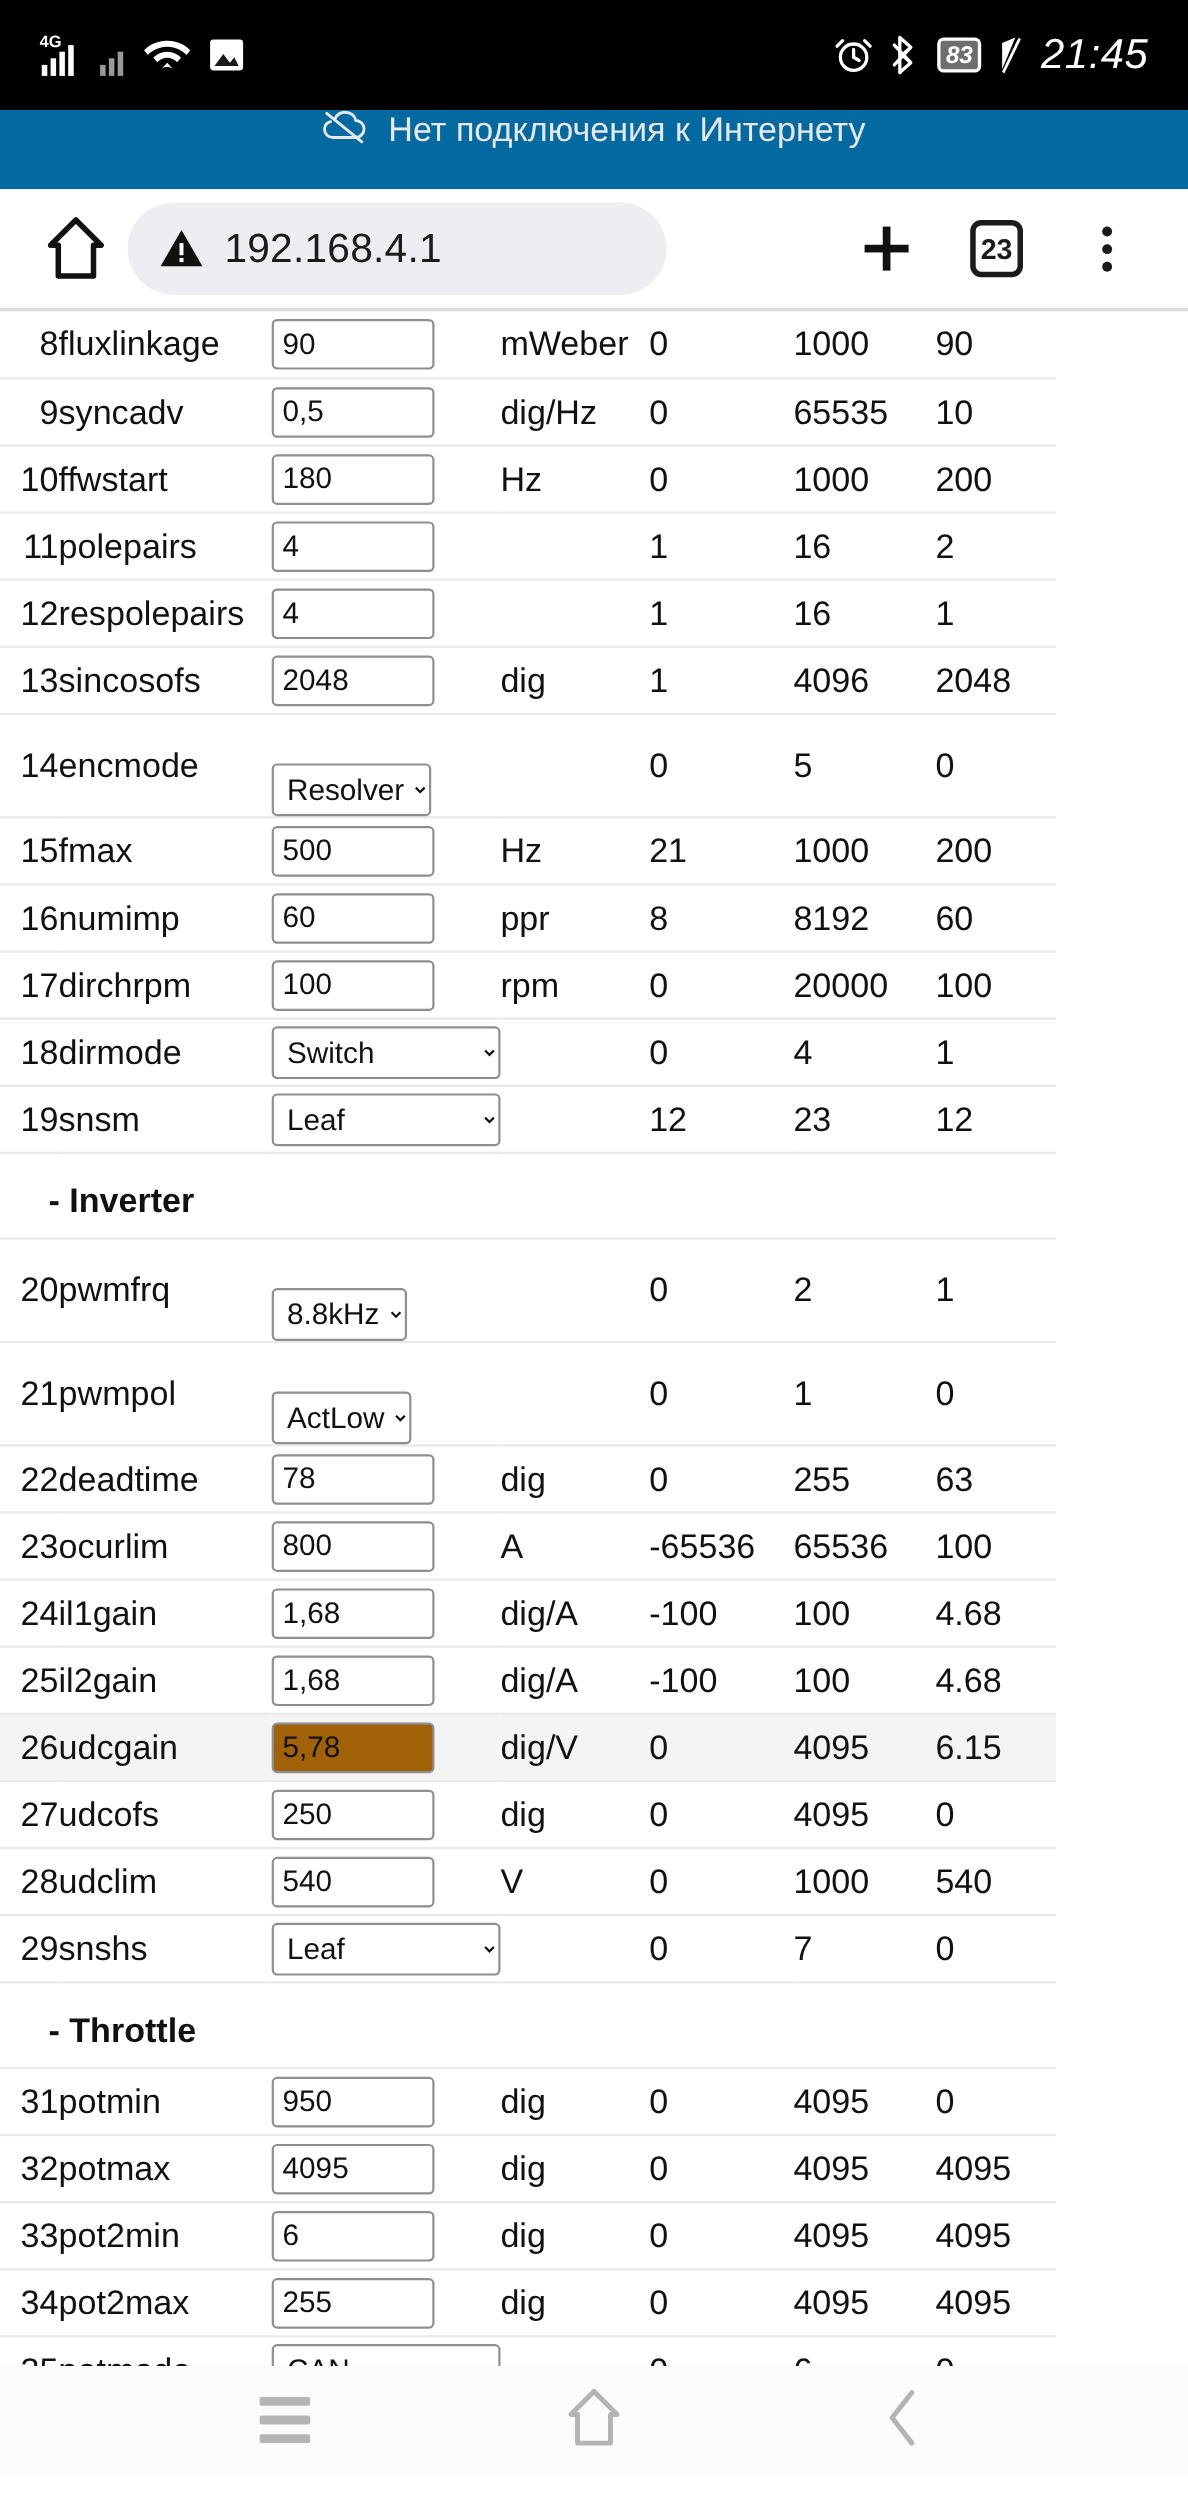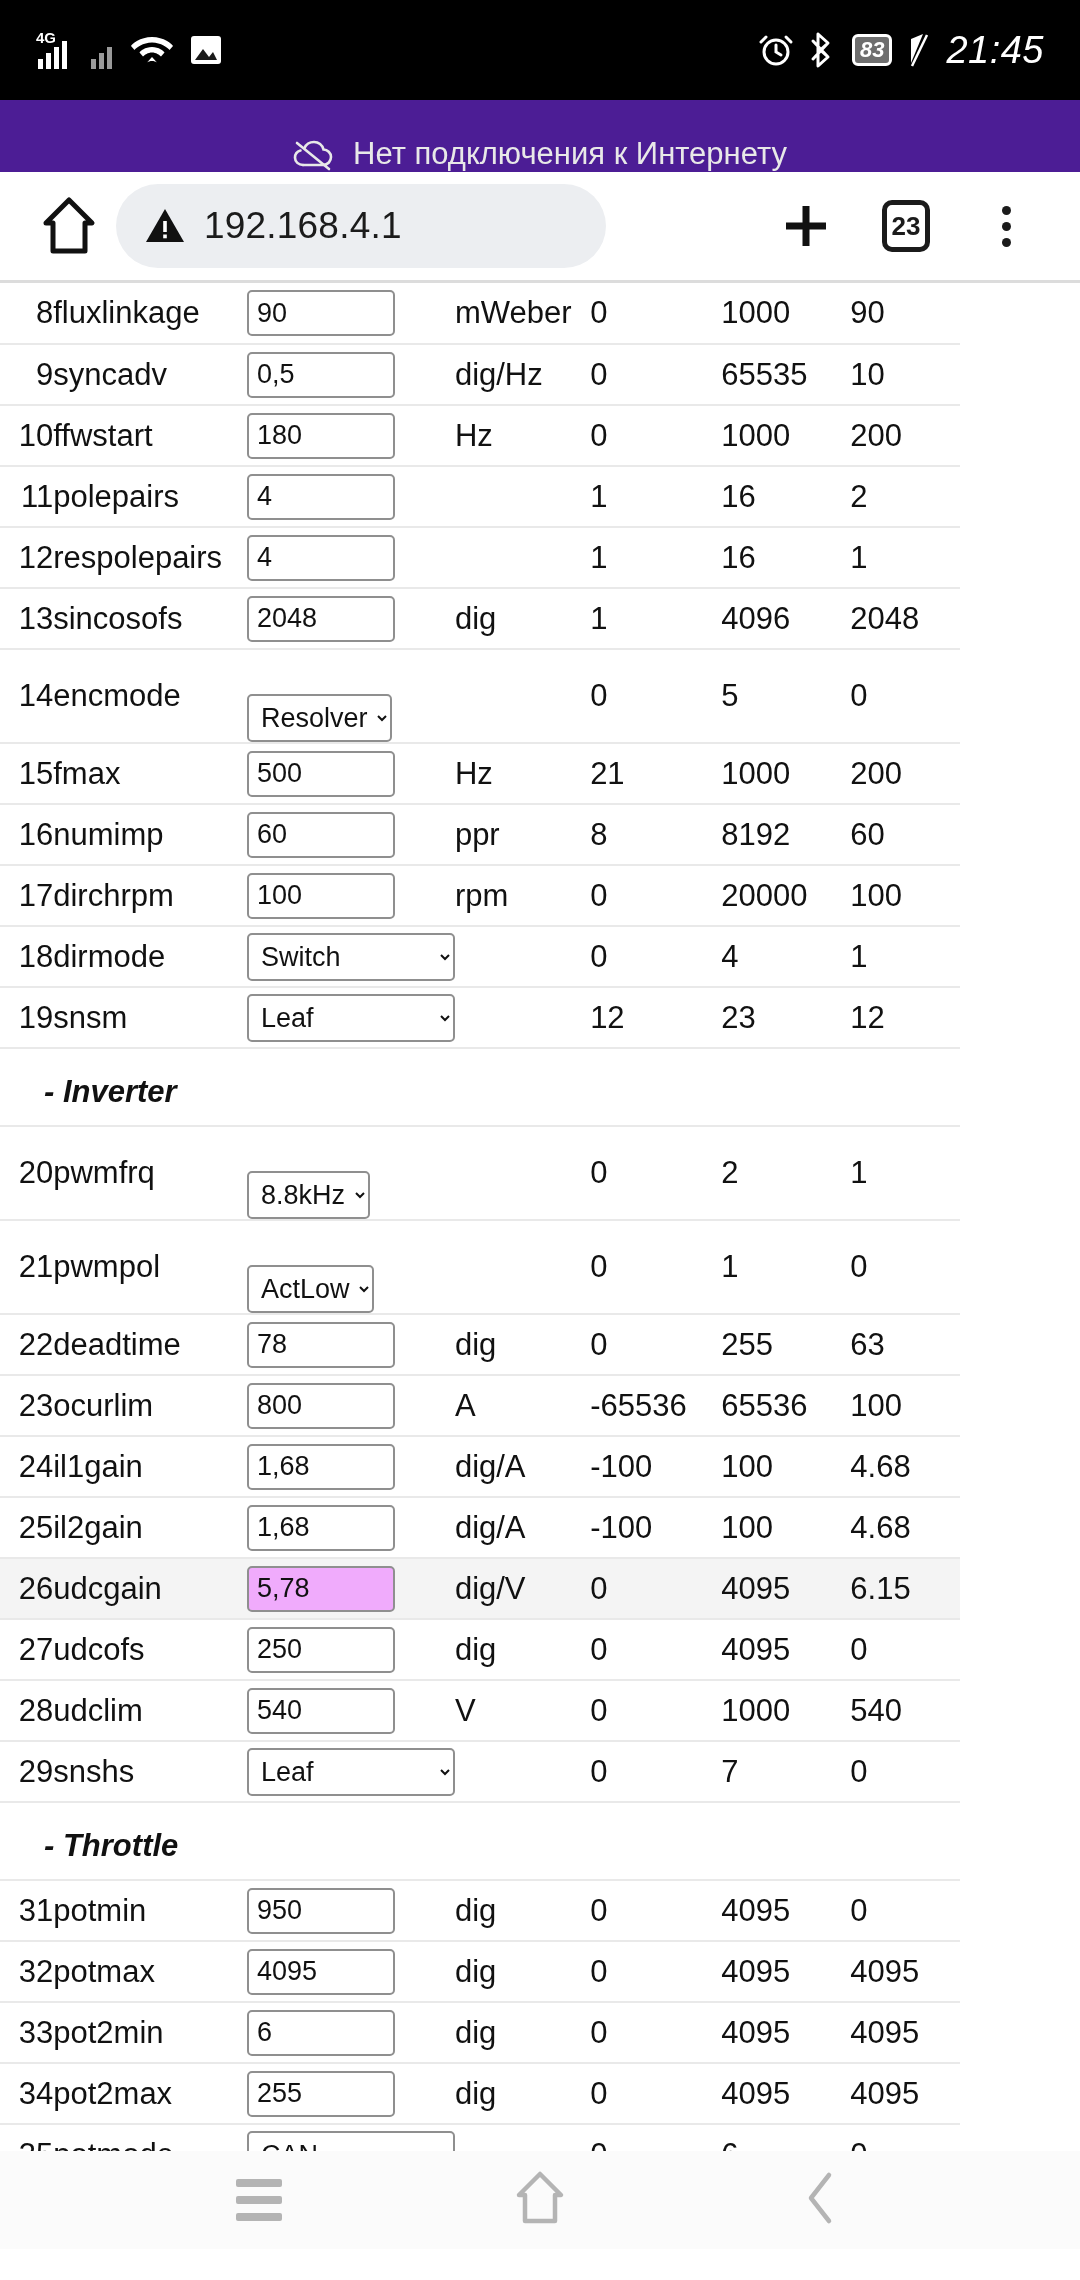--- a/index.html
+++ b/index.html
@@ -21,22 +21,22 @@
   .sb-time { font-size: 38px; font-weight: 500; letter-spacing: .5px; }
   .batt {
     border: 3px solid #ffffff; border-radius: 6px;
     padding: 1px 5px; font-size: 22px; font-weight: 700;
     background: #6e6e6e; color: #ffffff; line-height: 1.1;
   }
   .icn { display: inline-flex; align-items: center; }
 
   
   .netbar {
-    height: 72px; background: #4c1d95; color: #e8e8e8;
-    display: flex; align-items: flex-end; justify-content: center; gap: 18px;
+    height: 72px; background: #0369a1; color: #e8e8e8;
+    display: flex; align-items: flex-start; justify-content: center; gap: 18px;
     font-size: 31px;
   }
 
   
   .toolbar {
     height: 108px; background: #ffffff;
     display: flex; align-items: center; padding: 0 26px; gap: 4px;
   }
   .tb-home { width: 86px; display: flex; justify-content: center; align-items: center; }
   .urlpill {
@@ -78,34 +78,34 @@
   .c-dflt  { width: 120px; }
 
   .row-hl { background: #f4f4f4; }
 
   input.txt {
     width: 148px; height: 46px; font-size: 27px; color: #111111;
     font-family: "Liberation Sans", sans-serif;
     border: 2px solid #8f8f8f; border-radius: 5px;
     padding: 0 8px; background: #ffffff;
   }
-  .row-hl input.txt { background: #f0abfc; }
+  .row-hl input.txt { background: #a16207; }
 
   select.sel {
     height: 48px; font-size: 27px; color: #111111;
     font-family: "Liberation Sans", sans-serif;
     border: 2px solid #8f8f8f; border-radius: 5px;
     padding: 0 6px 0 8px; background: #ffffff;
   }
   select.w-auto  { width: auto; margin-top: 44px; }
   select.w-wide  { width: 208px; }
 
   tr.section td { height: 78px; padding-top: 10px; }
   .section-label { font-size: 31px; font-weight: bold; color: #111111; padding-left: 44px; }
-  tr.section { border-bottom: 2px solid #e9e9e9; font-style: italic; }
+  tr.section { border-bottom: 2px solid #e9e9e9; }
 
   
   .navbar {
     height: 98px; background: #fbfbfb;
     display: flex; align-items: center; justify-content: space-around;
     padding: 0 120px;
   }
   .nav-recents { display: flex; flex-direction: column; gap: 9px; align-items: center; }
   .nav-recents i { display: block; height: 8px; background: #b4b4b4; border-radius: 2px; }
   .nav-recents i:nth-child(1) { width: 46px; }

